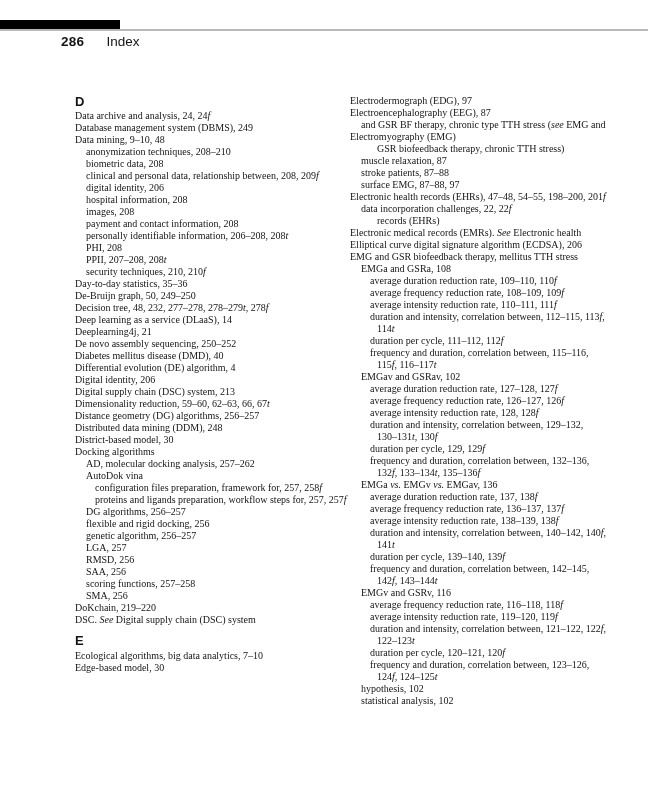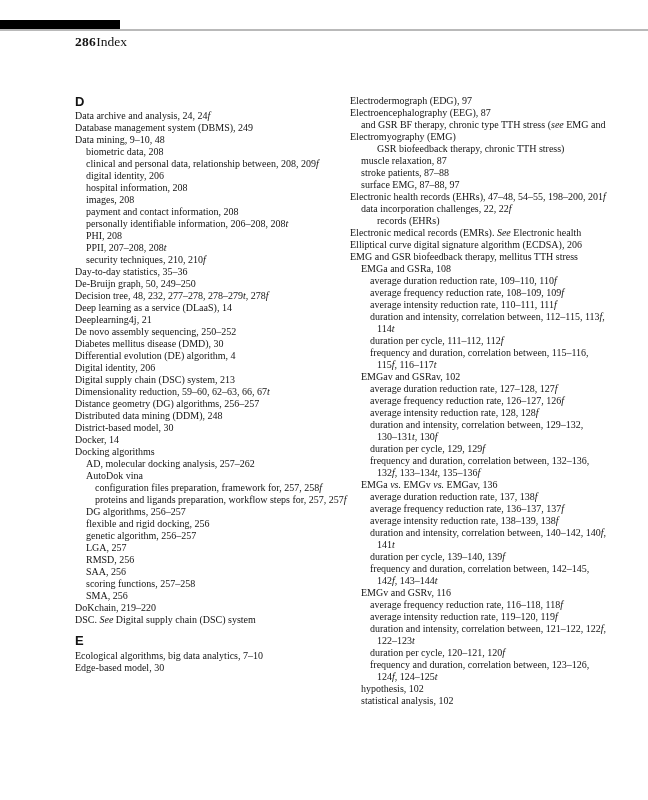--- a/index.html
+++ b/index.html
@@ -4,26 +4,26 @@
 <style>
   html,body{margin:0;padding:0;}
   body{
     width:648px;height:800px;position:relative;overflow:hidden;
     background:#ffffff;color:#141414;
     font-family:"Liberation Serif", serif;
   }
   .accent-bar{position:absolute;left:0;top:20px;width:120px;height:9px;background:#000000;}
   .header-rule{position:absolute;left:0;top:29px;width:648px;height:2px;background:#b9b9b9;}
   .page-head{
-    position:absolute;left:75px;top:35px;
-    font-family:Liberation Serif, serif;font-size:13.5px;line-height:14px;
+    position:absolute;left:61px;top:35px;
+    font-family:Liberation Sans, sans-serif;font-size:13.5px;line-height:14px;
     display:flex;align-items:flex-end;
   }
   .page-num{font-weight:bold;letter-spacing:.3px;}
-  .page-title{}
+  .page-title{margin-left:22px;}
   .col{
     position:absolute;top:95px;
     font-size:10px;line-height:12px;white-space:nowrap;
   }
   .col-left{left:75px;width:300px;}
   .col-right{left:338px;width:315px;margin-left:12px;}
   .line{height:12px;}
   .l1{padding-left:11px;}
   .l2{padding-left:20px;}
   .lw{padding-left:27px;}
@@ -43,45 +43,45 @@
 <div class="page-head">
   <span class="page-num">286</span>
   <span class="page-title">Index</span>
 </div>
 
 <div class="col col-left">
     <div class="section">D</div>
     <div class="line">Data archive and analysis, 24, 24<i>f</i></div>
     <div class="line">Database management system (DBMS), 249</div>
     <div class="line">Data mining, 9–10, 48</div>
+    <div class="line l1">anonymization techniques, 208–210</div>
     <div class="line l1">biometric data, 208</div>
     <div class="line l1">clinical and personal data, relationship between, 208, 209<i>f</i></div>
     <div class="line l1">digital identity, 206</div>
     <div class="line l1">hospital information, 208</div>
     <div class="line l1">images, 208</div>
     <div class="line l1">payment and contact information, 208</div>
     <div class="line l1">personally identifiable information, 206–208, 208<i>t</i></div>
     <div class="line l1">PHI, 208</div>
     <div class="line l1">PPII, 207–208, 208<i>t</i></div>
     <div class="line l1">security techniques, 210, 210<i>f</i></div>
     <div class="line">Day-to-day statistics, 35–36</div>
     <div class="line">De-Bruijn graph, 50, 249–250</div>
     <div class="line">Decision tree, 48, 232, 277–278, 278–279<i>t</i>, 278<i>f</i></div>
     <div class="line">Deep learning as a service (DLaaS), 14</div>
     <div class="line">Deeplearning4j, 21</div>
     <div class="line">De novo assembly sequencing, 250–252</div>
-    <div class="line">Diabetes mellitus disease (DMD), 30</div>
+    <div class="line">Diabetes mellitus disease (DMD), 40</div>
     <div class="line">Differential evolution (DE) algorithm, 4</div>
     <div class="line">Digital identity, 206</div>
     <div class="line">Digital supply chain (DSC) system, 213</div>
     <div class="line">Dimensionality reduction, 59–60, 62–63, 66, 67<i>t</i></div>
     <div class="line">Distance geometry (DG) algorithms, 256–257</div>
     <div class="line">Distributed data mining (DDM), 248</div>
     <div class="line">District-based model, 30</div>
-    <div class="line">Docker, 14</div>
     <div class="line">Docking algorithms</div>
     <div class="line l1">AD, molecular docking analysis, 257–262</div>
     <div class="line l1">AutoDok vina</div>
     <div class="line l2">configuration files preparation, framework for, 257, 258<i>f</i></div>
     <div class="line l2">proteins and ligands preparation, workflow steps for, 257, 257<i>f</i></div>
     <div class="line l1">DG algorithms, 256–257</div>
     <div class="line l1">flexible and rigid docking, 256</div>
     <div class="line l1">genetic algorithm, 256–257</div>
     <div class="line l1">LGA, 257</div>
     <div class="line l1">RMSD, 256</div>

